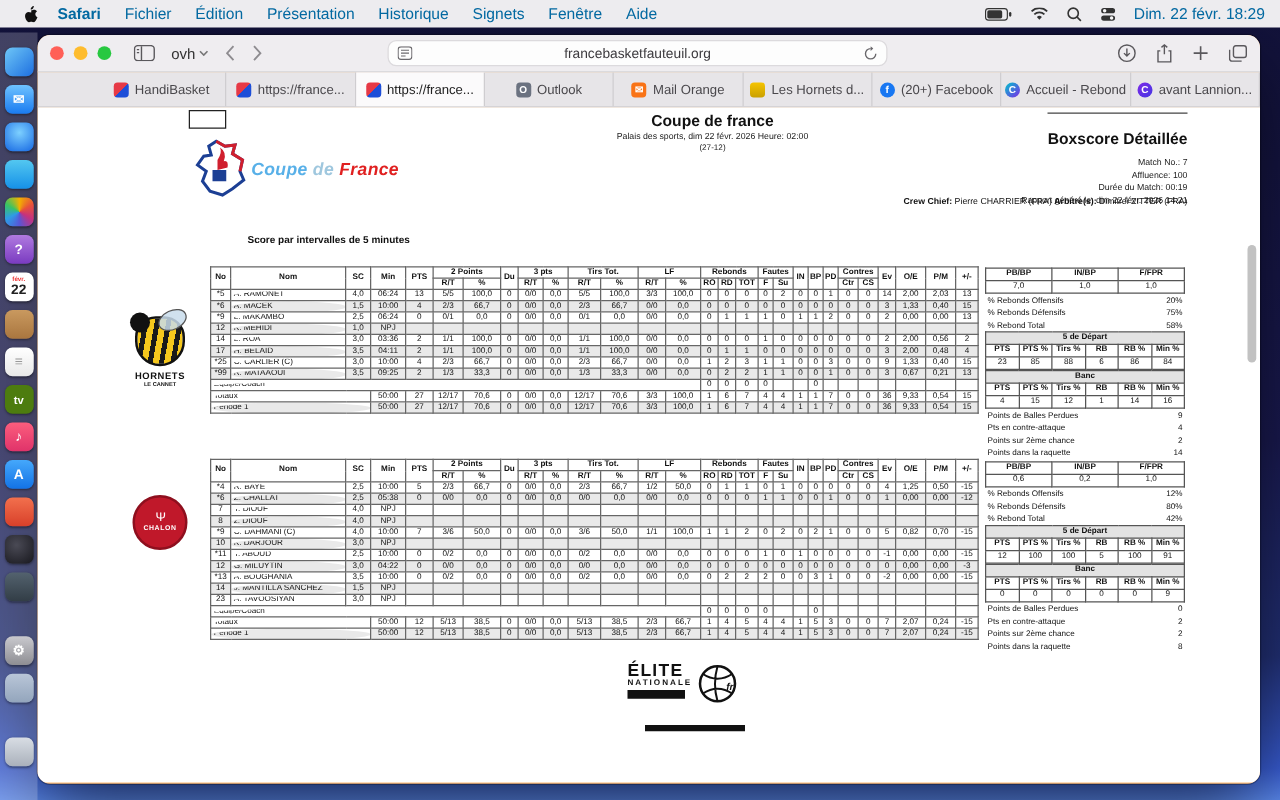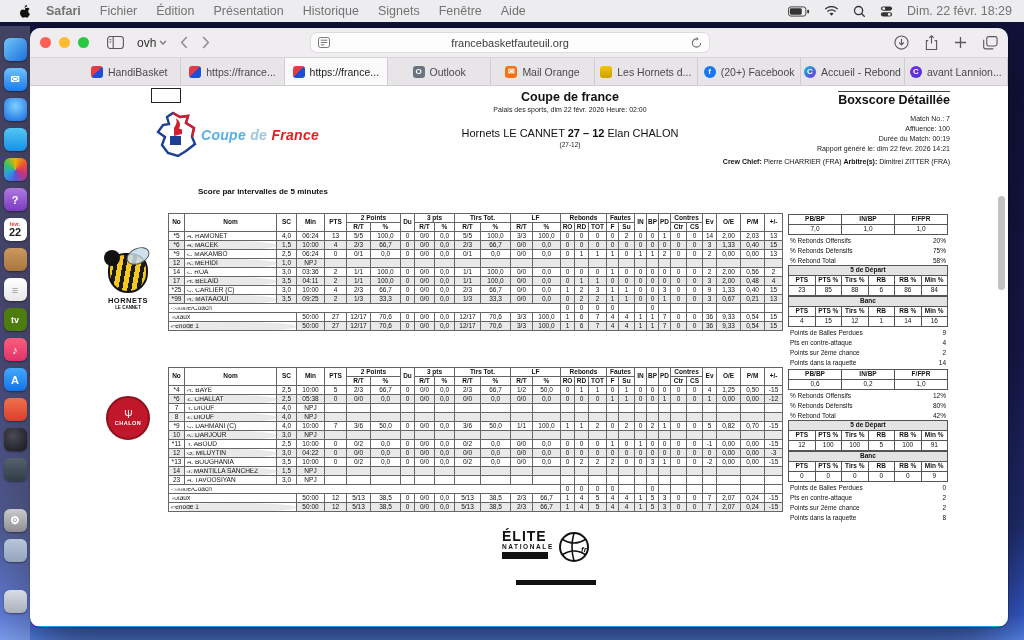--- a/index.html
+++ b/index.html
@@ -1,41 +1,41 @@
 <!DOCTYPE html>
 <html><head>
 <meta charset="utf-8">
 <style>
   * { margin:0; padding:0; box-sizing:border-box; }
   html,body { width:1024px; height:640px; overflow:hidden; font-family:"Liberation Sans", sans-serif; }
   body { background:linear-gradient(180deg,#12123a 0%,#1a1a52 55%,#23327a 82%,#3a5fd9 96%,#5b8af0 100%); position:relative; }
 
   
   .menubar { position:absolute; left:0; top:0; width:1024px; height:22px; background:rgba(247,246,247,.96);
-    display:flex; align-items:center; padding:0 12px; font-size:12.5px; color:#737373; z-index:50; }
+    display:flex; align-items:center; padding:0 12px; font-size:12.5px; color:#0369a1; z-index:50; }
   .menubar .apple { width:14px; height:14px; margin:0 14px 0 6px; }
   .menu-item { margin-right:19px; white-space:nowrap; }
   .menu-item.bold { font-weight:bold; }
   .menubar .spacer { flex:1; }
   .status-icon { margin-left:14px; display:flex; align-items:center; }
   .clock { margin-left:14px; white-space:nowrap; }
 
   
   .dock { position:absolute; left:0; top:26px; width:30px; bottom:0; background:rgba(235,235,245,.22);
     display:flex; flex-direction:column; align-items:center; padding-top:12px; gap:7px; z-index:40; }
   .dock-icon { width:23px; height:23px; border-radius:6px; flex:0 0 auto; display:flex; align-items:center;
     justify-content:center; font-size:11px; color:#fff; font-weight:bold; box-shadow:0 1px 2px rgba(0,0,0,.4); }
   .dock-icon.cal { background:#fff; flex-direction:column; line-height:1; }
   .dock-icon.cal .cal-day { color:#222; font-size:11px; font-weight:bold; }
   .dock-icon.cal .cal-mon { color:#e33; font-size:5px; font-weight:bold; }
   .dock-gap { height:14px; flex:0 0 auto; }
 
   
   .window { position:absolute; left:30px; top:28px; width:978px; height:599px; border-radius:10px;
-    background:#0ea5e9; box-shadow:0 22px 60px rgba(0,0,0,.6), 0 0 0 1px rgba(0,0,0,.25); overflow:hidden; z-index:30; }
+    background:#fdba74; box-shadow:0 22px 60px rgba(0,0,0,.6), 0 0 0 1px rgba(0,0,0,.25); overflow:hidden; z-index:30; }
   .toolbar { height:30px; background:#efedf0; border-bottom:1px solid #d5d3d6; display:flex; align-items:center; padding:0 10px; }
   .tl { width:11px; height:11px; border-radius:50%; margin-right:8px; }
   .tl.red{background:#ff5f57;} .tl.yellow{background:#febc2e;} .tl.green{background:#28c840;}
   .tb-btn { color:#5a585c; margin:0 7px; display:flex; align-items:center; font-size:12px; }
   .profile { font-size:12px; color:#333; margin:0 6px; display:flex; align-items:center; gap:3px; }
   .urlbar { flex:0 0 400px; margin:0 auto; height:21px; background:#fdfdfd; border:1px solid #dcdadd; border-radius:7px;
     display:flex; align-items:center; padding:0 7px; font-size:11px; color:#3c3a3e; }
   .urlbar .domain { flex:1; text-align:center; }
   .right-tools { display:flex; align-items:center; gap:16px; margin-left:auto; color:#5a585c; }
 
@@ -57,21 +57,21 @@
   .comp-text .c1{color:#58b0e8;} .comp-text .c2{color:#9fc7de; font-weight:bold;} .comp-text .c3{color:#e02020;}
 
   .center-head { position:absolute; left:330px; top:4px; width:420px; text-align:center; }
   .doc-title { font-size:12.5px; font-weight:bold; color:#111; }
   .doc-venue { font-size:7px; color:#222; margin-top:2px; }
   .match-line { font-size:11px; color:#111; margin-top:14px; }
   .match-line b { font-weight:bold; }
   .partial { font-size:6.5px; color:#222; margin-top:2px; }
 
   .right-head { position:absolute; left:690px; top:4px; width:230px; text-align:right; }
-  .box-title { font-size:12.5px; font-weight:bold; color:#111; border-top:1px solid #444; display:inline-block; padding-top:1px; }
+  .box-title { font-size:12.5px; font-weight:bold; color:#111; border-top:1px solid #444; display:inline-block; padding-top:13px; }
   .meta-line { font-size:7px; color:#222; line-height:10px; }
   .crew-line { position:absolute; left:560px; top:72px; width:360px; text-align:right; font-size:7px; color:#111; }
 
   .intervals-caption { position:absolute; left:168px; top:101px; font-size:8px; font-weight:bold; color:#111; }
   .intervals { position:absolute; left:303px; top:88px; border-collapse:collapse; font-size:7.5px; color:#111; }
   .intervals td { text-align:center; height:11px; min-width:26px; padding:0 2px; }
   .intervals td.lbl { border:none; text-align:left; min-width:30px; }
   .intervals td.box { border:1px solid #333; }
   .intervals td.hdr { border:1px solid #333; font-weight:bold; }
 
@@ -308,25 +308,20 @@
       <div class="comp-text">
         <span class="c1">Coupe</span>
         <span class="c2">de</span>
         <span class="c3">France</span>
       </div>
     </div>
 
     <div class="center-head">
       <div class="doc-title">Coupe de france</div>
       <div class="doc-venue">Palais des sports, dim 22 févr. 2026 Heure: 02:00</div>
-      <div class="match-line">
-        <span>Hornets LE CANNET</span>
-        <b>27 – 12</b>
-        <span>Elan CHALON</span>
-      </div>
       <div class="partial">(27-12)</div>
     </div>
 
     <div class="right-head">
       <div class="box-title">Boxscore Détaillée</div>
       <div style="margin-top:6px;">
         <div class="meta-line">Match No.: 7</div>
         <div class="meta-line">Affluence: 100</div>
         <div class="meta-line">Durée du Match: 00:19</div>
         <div class="meta-line">Rapport généré le: dim 22 févr. 2026 14:21</div>

